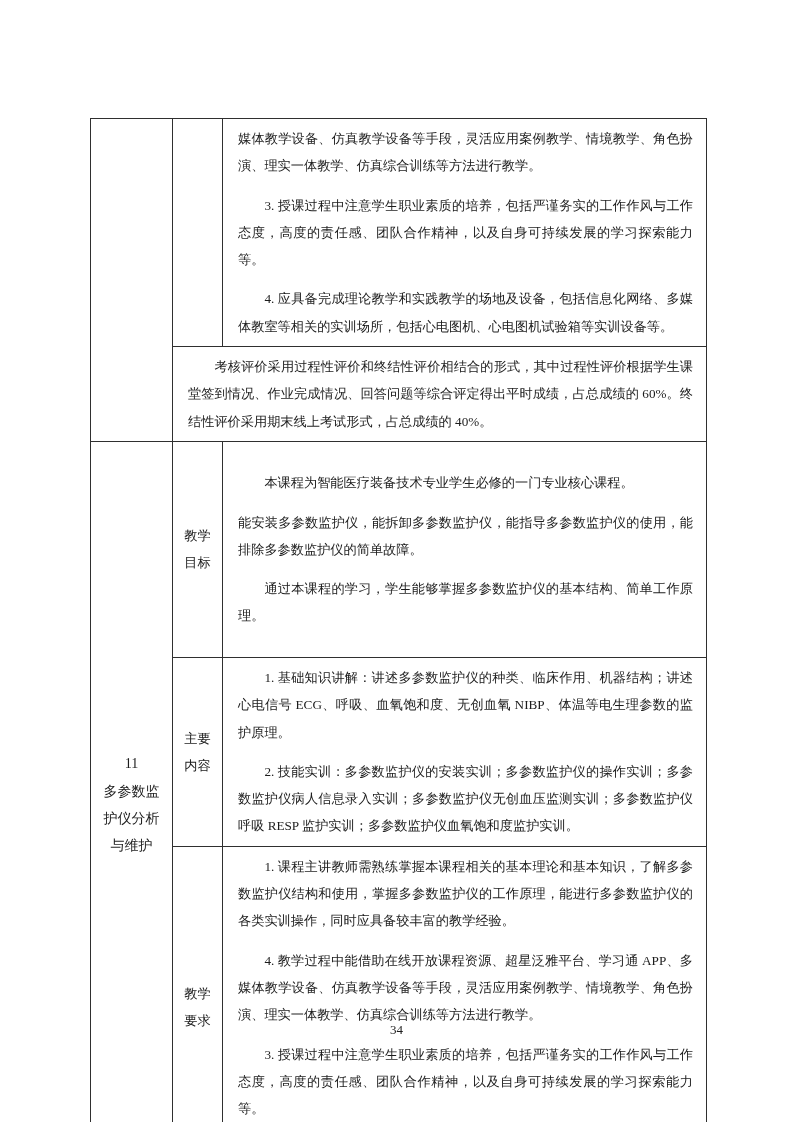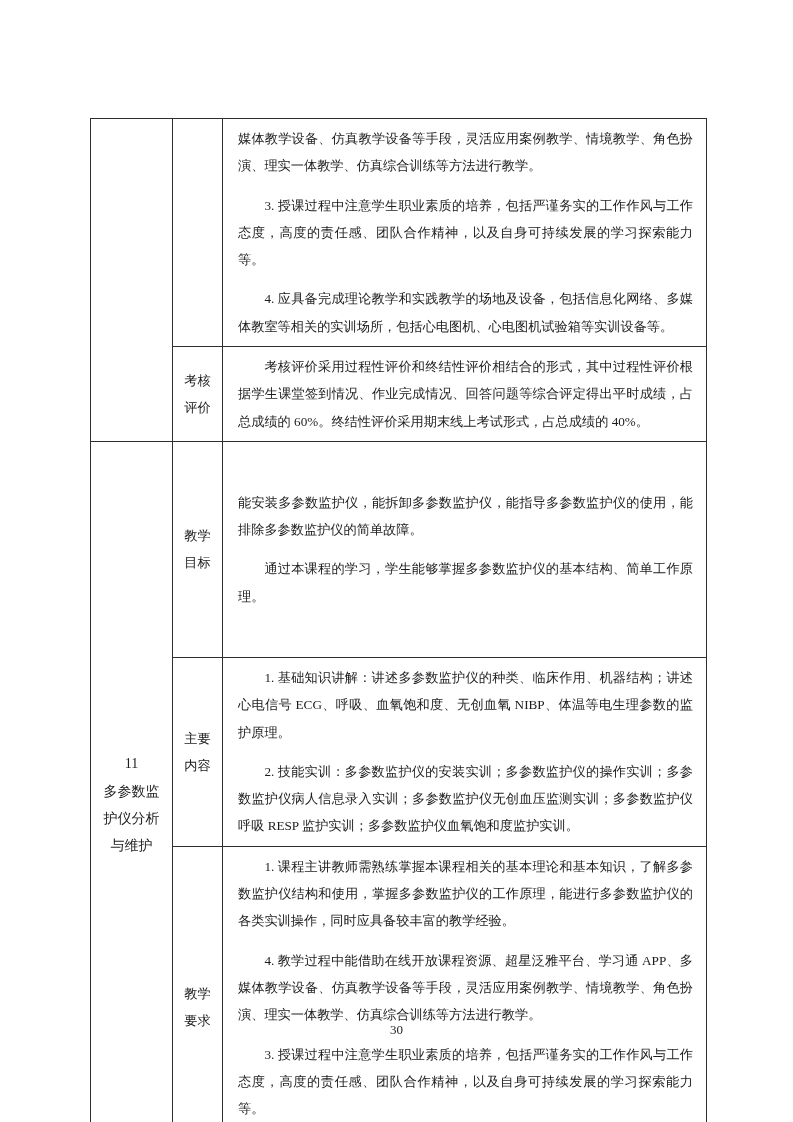--- a/index.html
+++ b/index.html
@@ -83,44 +83,41 @@
     <div class="rows">
           <div class="row">
     <div class="row-label"></div>
     <div class="row-content">
               <p class="para">媒体教学设备、仿真教学设备等手段，灵活应用案例教学、情境教学、角色扮演、理实一体教学、仿真综合训练等方法进行教学。</p>
               <p class="para indent">3. 授课过程中注意学生职业素质的培养，包括严谨务实的工作作风与工作态度，高度的责任感、团队合作精神，以及自身可持续发展的学习探索能力等。</p>
               <p class="para indent">4. 应具备完成理论教学和实践教学的场地及设备，包括信息化网络、多媒体教室等相关的实训场所，包括心电图机、心电图机试验箱等实训设备等。</p>
             </div>
   </div>
           <div class="row">
-    <div class="row-label">
-              <div class="lbl-line">考核</div>
-              <div class="lbl-line">评价</div>
-            </div>
     <div class="row-content">
               <p class="para indent">考核评价采用过程性评价和终结性评价相结合的形式，其中过程性评价根据学生课堂签到情况、作业完成情况、回答问题等综合评定得出平时成绩，占总成绩的 60%。终结性评价采用期末线上考试形式，占总成绩的 40%。</p>
             </div>
   </div>
         </div>
   </div>
       <div class="section">
     <div class="sec-title">
           <div class="lbl-line">11</div>
           <div class="lbl-line">多参数监</div>
           <div class="lbl-line">护仪分析</div>
           <div class="lbl-line">与维护</div>
         </div>
     <div class="rows">
           <div class="row">
     <div class="row-label">
               <div class="lbl-line">教学</div>
               <div class="lbl-line">目标</div>
             </div>
     <div class="row-content">
+              <p class="para indent">本课程为智能医疗装备技术专业学生必修的一门专业核心课程。</p>
               <p class="para">能安装多参数监护仪，能拆卸多参数监护仪，能指导多参数监护仪的使用，能排除多参数监护仪的简单故障。</p>
               <p class="para indent">通过本课程的学习，学生能够掌握多参数监护仪的基本结构、简单工作原理。</p>
             </div>
   </div>
           <div class="row">
     <div class="row-label">
               <div class="lbl-line">主要</div>
               <div class="lbl-line">内容</div>
             </div>
     <div class="row-content">
@@ -137,14 +134,14 @@
               <p class="para indent">1. 课程主讲教师需熟练掌握本课程相关的基本理论和基本知识，了解多参数监护仪结构和使用，掌握多参数监护仪的工作原理，能进行多参数监护仪的各类实训操作，同时应具备较丰富的教学经验。</p>
               <p class="para indent">4. 教学过程中能借助在线开放课程资源、超星泛雅平台、学习通 APP、多媒体教学设备、仿真教学设备等手段，灵活应用案例教学、情境教学、角色扮演、理实一体教学、仿真综合训练等方法进行教学。</p>
               <p class="para indent">3. 授课过程中注意学生职业素质的培养，包括严谨务实的工作作风与工作态度，高度的责任感、团队合作精神，以及自身可持续发展的学习探索能力等。</p>
               <p class="para indent">4. 应具备完成理论教学和实践教学的场地及设备，包括信息化网络、理实</p>
             </div>
   </div>
         </div>
   </div>
     </div>
 
-  <div class="page-number">30</div>
+  <div class="page-number">34</div>
 </div>
 
 </body></html>

